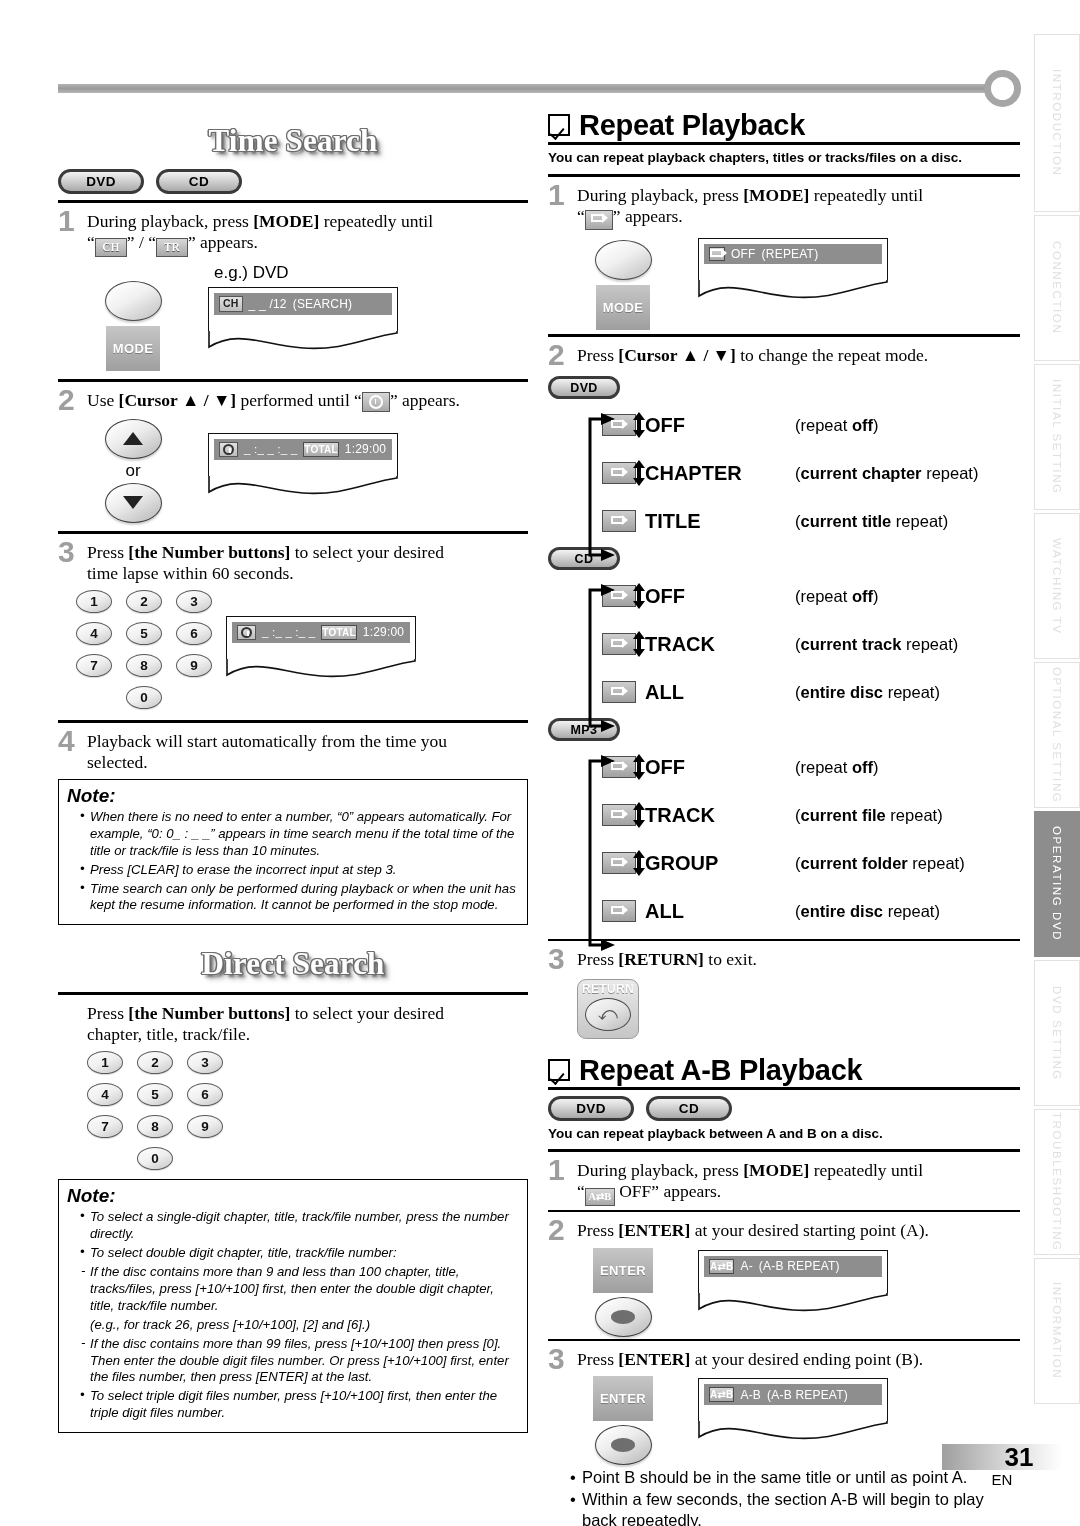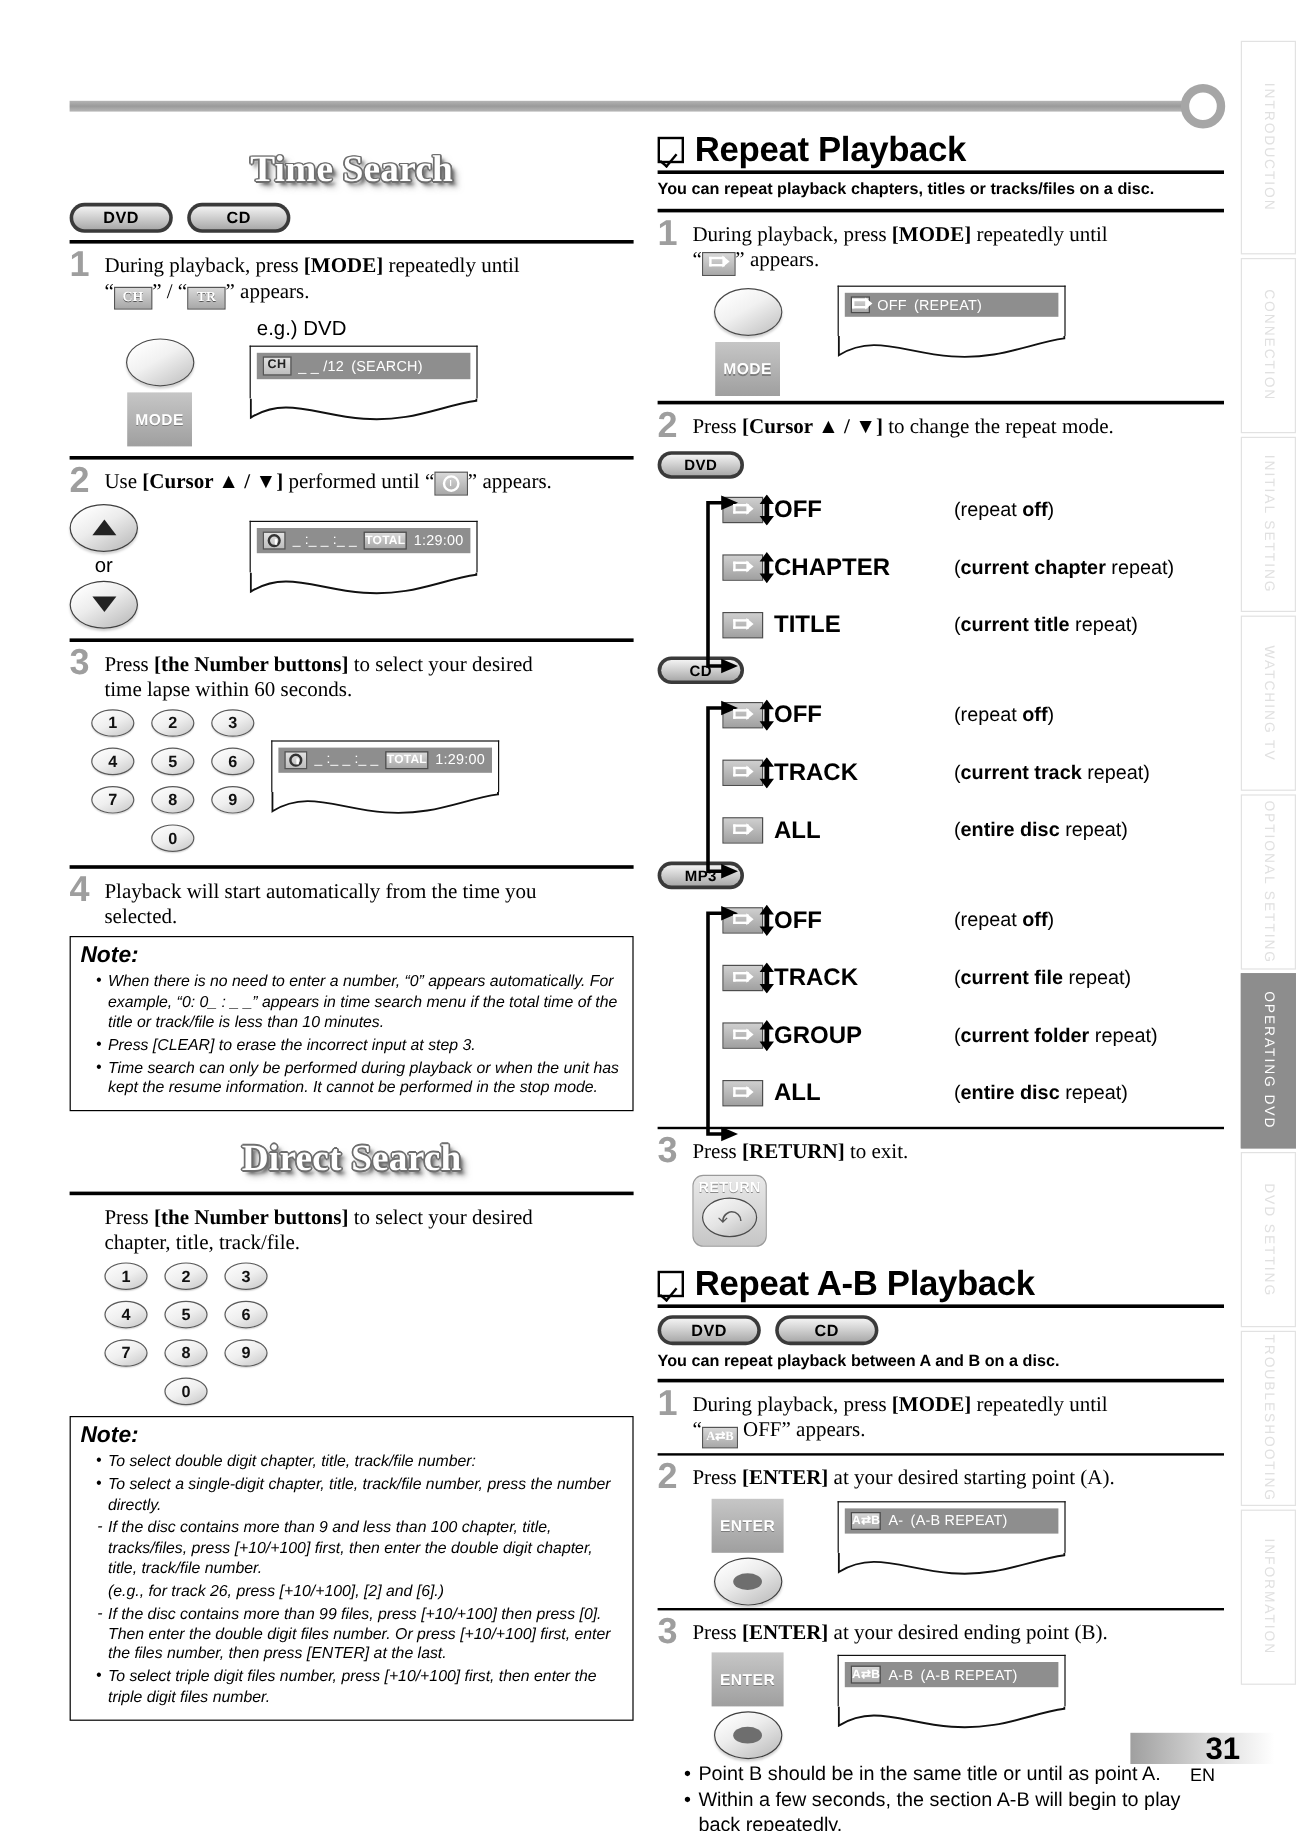--- a/index.html
+++ b/index.html
@@ -230,21 +230,21 @@
     <div class="step">
       <div class="num">2</div>
       <div class="txt">
         <span>Use </span><b>[Cursor ▲ / ▼]</b><span> performed until “</span><span class="osd clk">
             <i class="clkglyph"></i>
           </span><span>” appears.</span>
       </div>
     </div>
 
     <div style="display:flex;align-items:flex-start;margin-top:4px;">
-      <div style="width:150px;display:flex;flex-direction:column;align-items:flex-start;">
+      <div style="width:150px;display:flex;flex-direction:column;align-items:center;">
         <div class="arrowbtn">
             <i class="tri-u"></i>
           </div>
         <div class="orword">or</div>
         <div class="arrowbtn">
             <i class="tri-d"></i>
           </div>
       </div>
       <div style="padding-top:14px;">
         <div class="screen">
@@ -363,22 +363,22 @@
         </div>
         <div class="numrow" style="padding-left:50px;">
           <div class="numkey">0</div>
         </div>
       </div>
     </div>
 
     <div class="note">
       <h4>Note:</h4>
       <ul>
+        <li class="bullet">To select a single-digit chapter, title, track/file number, press the number directly.</li>
         <li class="bullet">To select double digit chapter, title, track/file number:</li>
-        <li class="bullet">To select a single-digit chapter, title, track/file number, press the number directly.</li>
         <li class="dash">If the disc contains more than 9 and less than 100 chapter, title, tracks/files, press [+10/+100] first, then enter the double digit chapter, title, track/file number.</li>
         <li class="plain">(e.g., for track 26, press [+10/+100], [2] and [6].)</li>
         <li class="dash">If the disc contains more than 99 files, press [+10/+100] then press [0]. Then enter the double digit files number. Or press [+10/+100] first, enter the files number, then press [ENTER] at the last.</li>
         <li class="bullet">To select triple digit files number, press [+10/+100] first, then enter the triple digit files number.</li>
       </ul>
     </div>
 
   </div>
 
   <div class="col colR">

